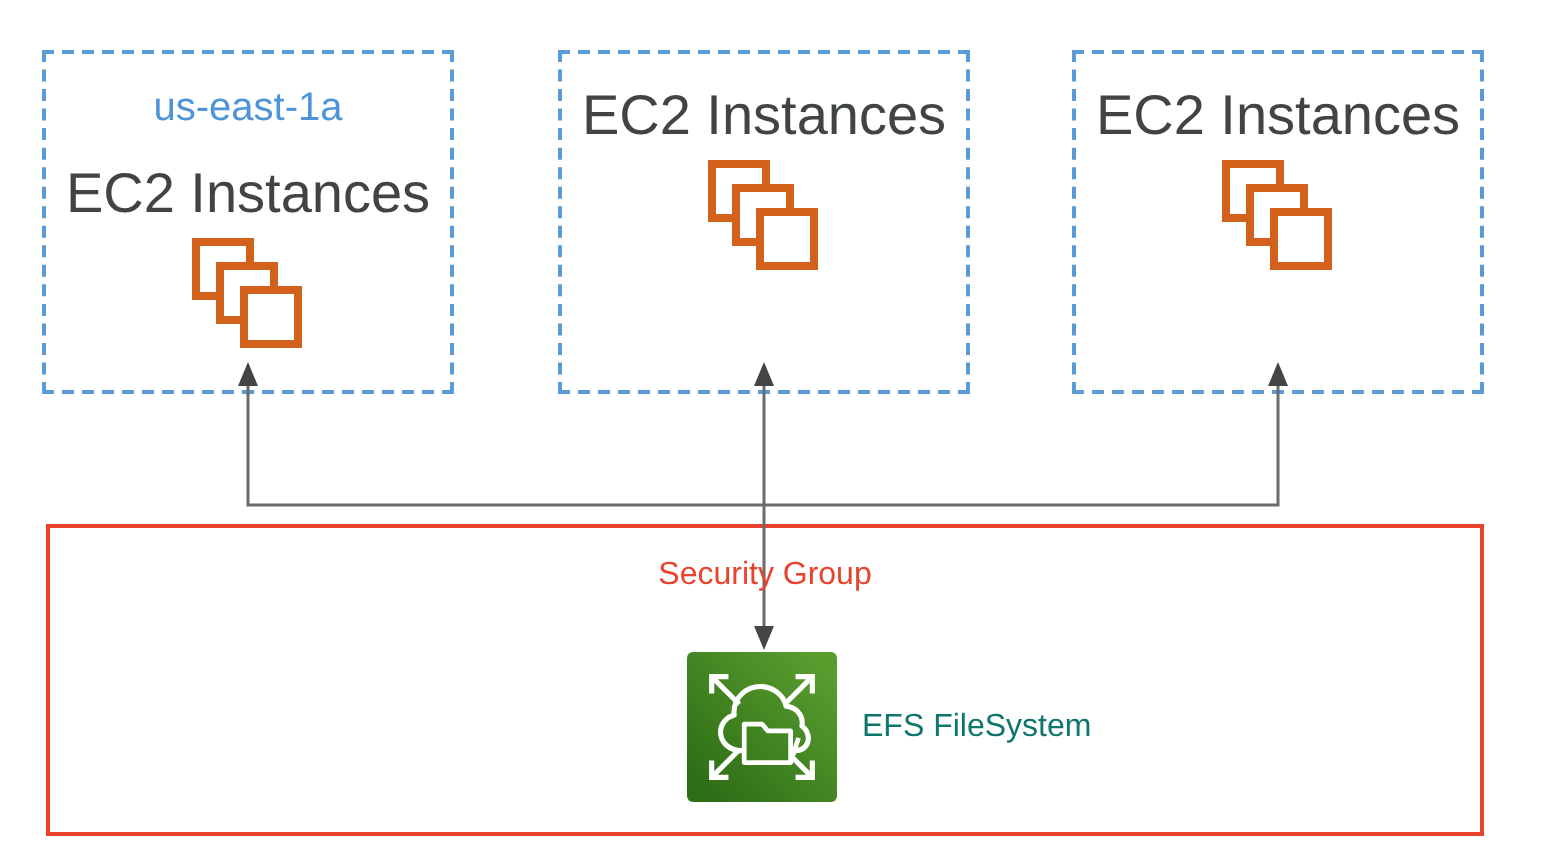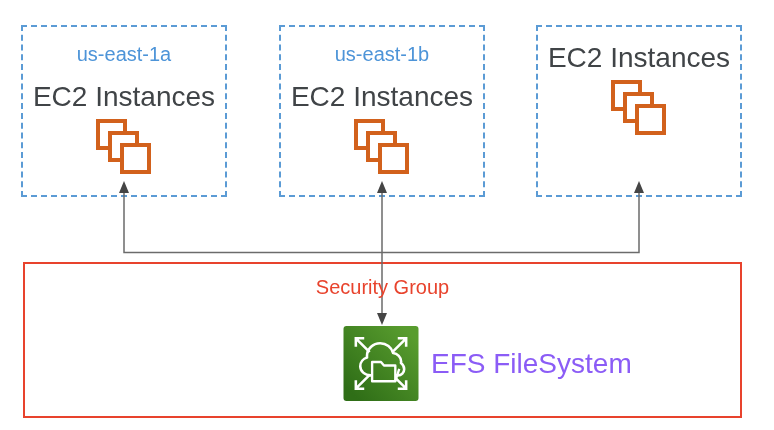--- a/index.html
+++ b/index.html
@@ -46,31 +46,31 @@
   .sg-box{
     position:absolute;left:23px;top:262px;
     width:719px;height:156px;
     box-sizing:border-box;
     border:2px solid #E8432D;
     background:#ffffff;
   }
   .sg-label{
     position:absolute;left:0;top:12px;width:100%;
     text-align:center;
-    font-size:20px;line-height:23px;
+    font-size:16px;line-height:23px;
     color:#E8432D;
     z-index:6;
   }
   .efs-group{
     position:absolute;left:318px;top:62px;
     display:flex;align-items:center;gap:12px;
   }
   .efs-label{
-    font-size:28px;
-    color:#8b5cf6;
+    font-size:16px;
+    color:#0f766e;
     white-space:nowrap;
   }
   
   .connectors{
     position:absolute;left:0;top:0;width:774px;height:430px;
     pointer-events:none;z-index:5;
   }
 </style>
 </head>
 <body>
@@ -81,21 +81,20 @@
     <div class="az-title">us-east-1a</div>
     <div class="az-sub">EC2 Instances</div>
     <div class="ec2-icon">
       <div class="sq s1"></div>
       <div class="sq s2"></div>
       <div class="sq s3"></div>
     </div>
   </div>
 
   <div class="az-box b2">
-    <div class="az-title">us-east-1b</div>
     <div class="az-sub">EC2 Instances</div>
     <div class="ec2-icon">
       <div class="sq s1"></div>
       <div class="sq s2"></div>
       <div class="sq s3"></div>
     </div>
   </div>
 
   <div class="az-box b3">
     <div class="az-sub">EC2 Instances</div>

